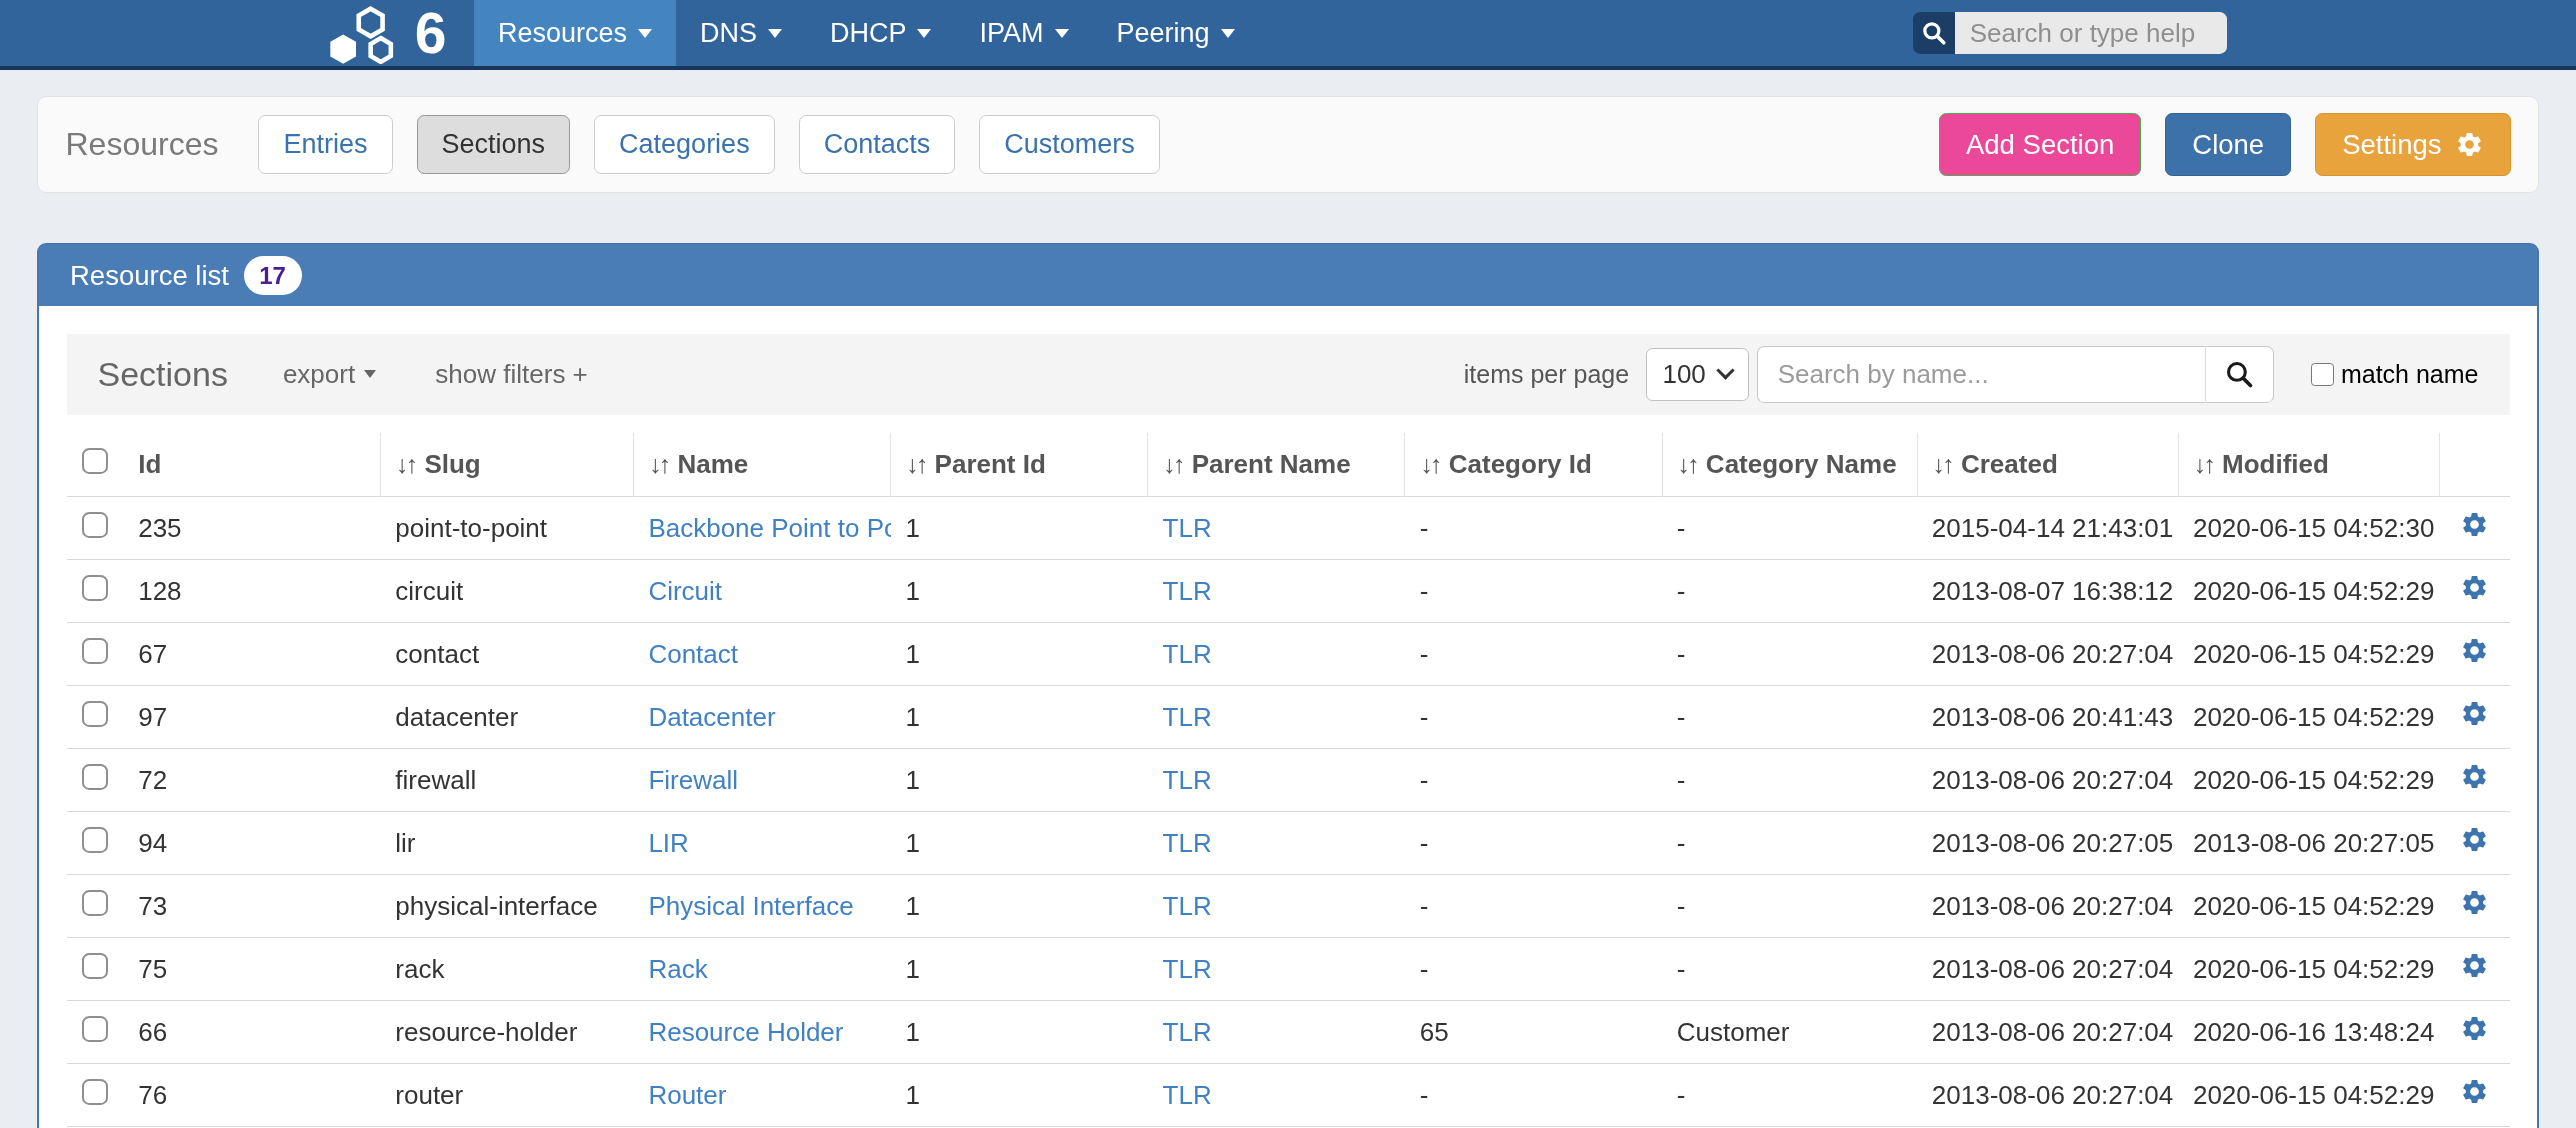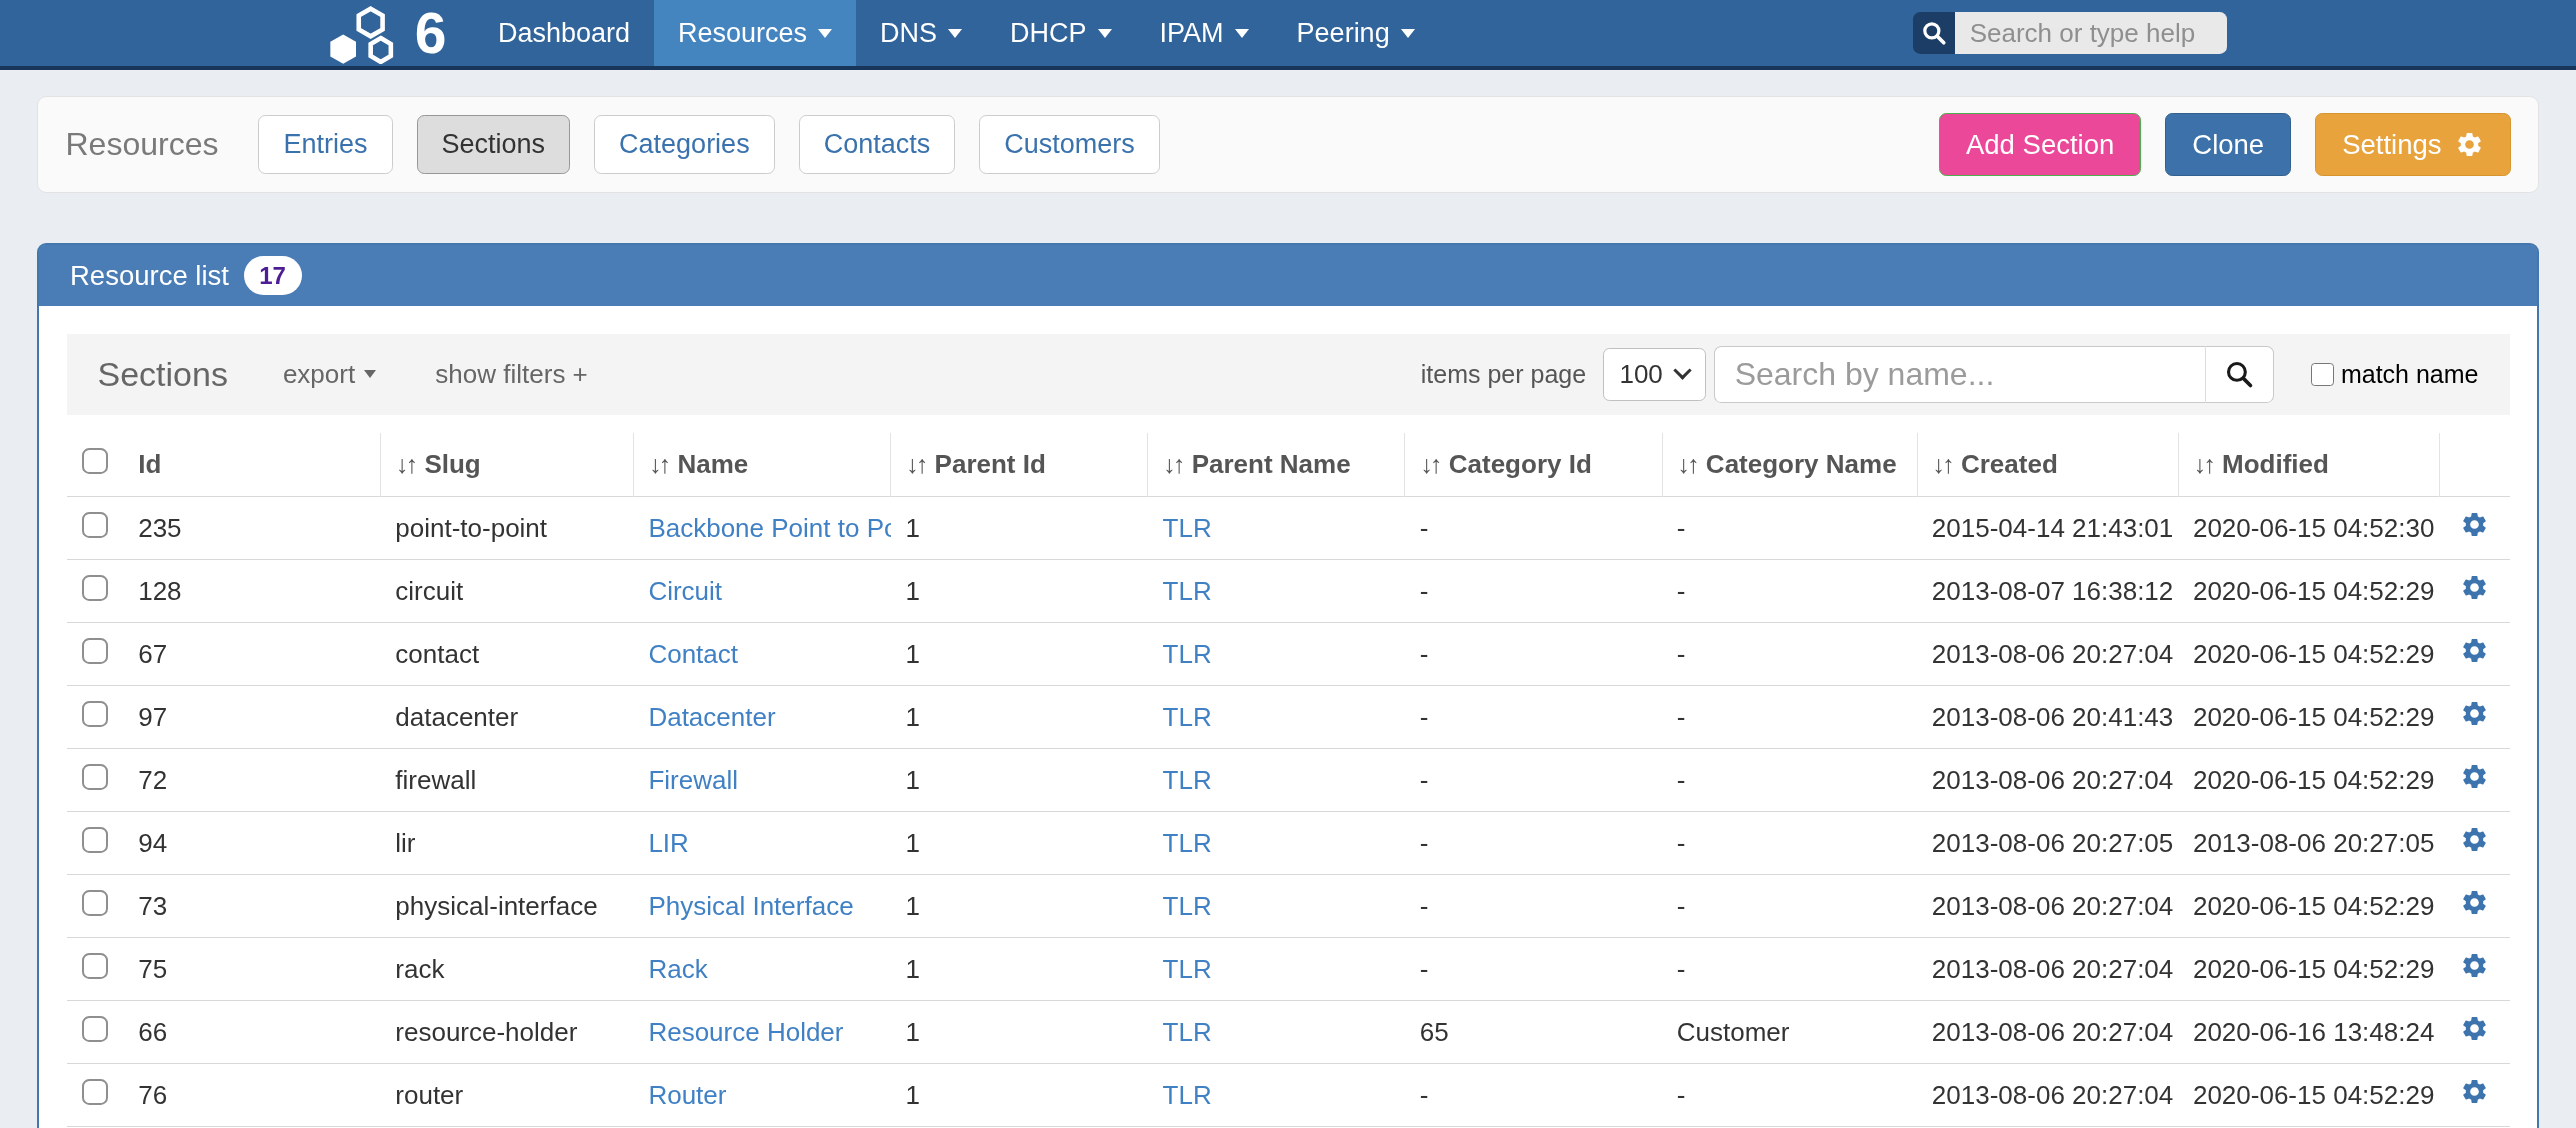--- a/index.html
+++ b/index.html
@@ -59,22 +59,22 @@
                display:flex; align-items:center; }
   .caret.gray { border-top-color:#666; border-left-width:6.4px; border-right-width:6.4px;
                 border-top-width:8.3px; margin-left:9.2px; }
   .ipp-label { font-size:25px; color:#555; margin-right:16.5px; }
   .select-box { width:103px; height:53px; background:#fff; border:1.8px solid #c0c0c0; border-radius:6.4px;
                 display:flex; align-items:center; justify-content:center; font-size:26px; color:#333;
                 cursor:pointer; margin-right:8px; }
   .chev { width:13px; height:13px; border-right:3.7px solid #333; border-bottom:3.7px solid #333;
           transform:rotate(45deg) translate(-2.8px,-2.8px); display:inline-block; margin-left:13px; }
   .search-group { display:flex; align-items:stretch; margin-right:37px; }
-  .search-group input { width:492px; height:57px; border:1.8px solid #c9c9c9; border-right:0.9px solid #ddd;
-                        border-radius:7.3px 0 0 7.3px; font-size:32px; padding:0 20px; outline:none;
+  .search-group input { width:449px; height:57px; border:1.8px solid #c9c9c9; border-right:0.9px solid #ddd;
+                        border-radius:7.3px 0 0 7.3px; font-size:26px; padding:0 20px; outline:none;
                         color:#333; font-family:inherit; }
   .search-group input::placeholder { color:#9b9b9b; }
   .search-btn { width:68px; height:57px; background:#fff; border:1.8px solid #c9c9c9; border-left:none;
                 border-radius:0 7.3px 7.3px 0; cursor:pointer; display:flex; align-items:center;
                 justify-content:center; }
   .match { display:flex; align-items:center; font-size:25px; color:#000000; cursor:pointer; }
   .cb-small { width:23px; height:23px; border:1.8px solid #777; border-radius:3.7px; background:#fff;
               display:inline-block; margin-right:7.3px; }
 
   
@@ -98,23 +98,20 @@
 
 <nav class="navbar">
   <div class="brand">
     <svg width="88" height="61" viewBox="0 0 96 66">
       <polygon points="52,6 65,13.5 65,28.5 52,36 39,28.5 39,13.5" fill="none" stroke="#fff" stroke-width="5"></polygon>
       <polygon points="22,34 36,42 36,58 22,66 8,58 8,42" fill="#fff"></polygon>
       <polygon points="63,38 74,44.5 74,57.5 63,64 52,57.5 52,44.5" fill="none" stroke="#fff" stroke-width="5"></polygon>
     </svg>
     <span class="brand-6">6</span>
   </div>
-  <a class="nav-item">
-    <span>Dashboard</span>
-  </a>
   <a class="nav-item active">
     <span>Resources</span>
     <span class="caret"></span>
   </a>
   <a class="nav-item">
     <span>DNS</span>
     <span class="caret"></span>
   </a>
   <a class="nav-item">
     <span>DHCP</span>

